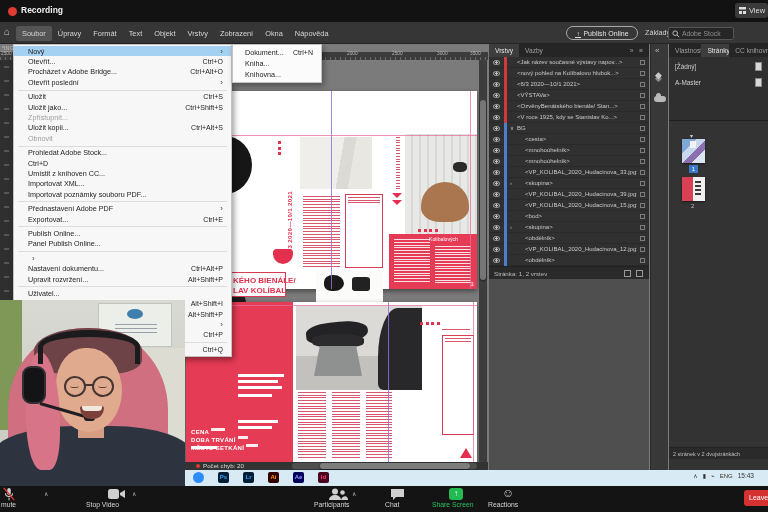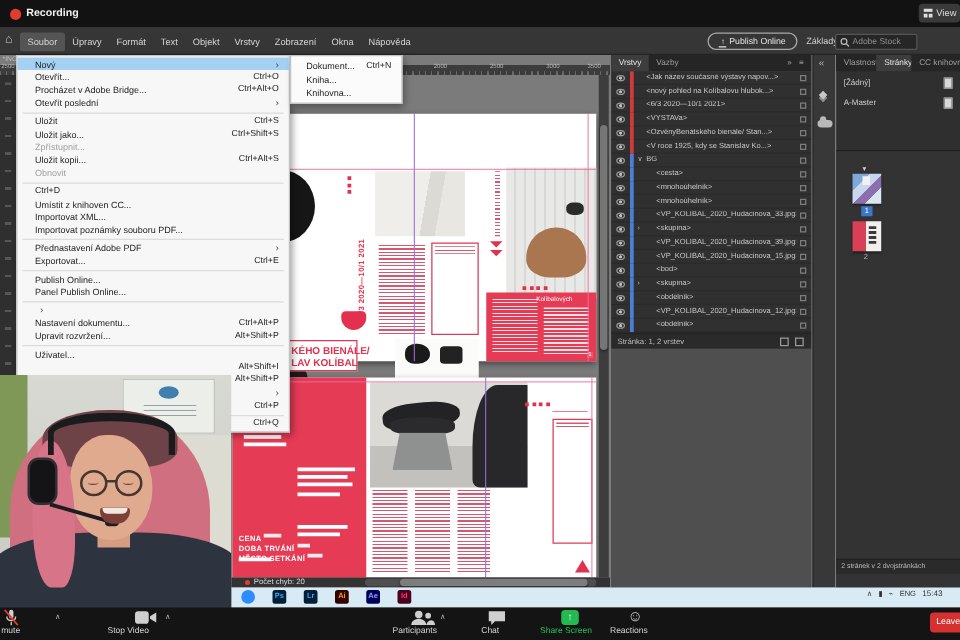--- a/index.html
+++ b/index.html
@@ -557,20 +557,24 @@
       </div>
       <div class="mi dis">
         <span class="mi-l">Obnovit</span>
         <span class="mi-s"></span>
       </div>
       <div class="mi sep">
         
         
       </div>
       <div class="mi">
+        <span class="mi-l">Prohledat Adobe Stock...</span>
+        <span class="mi-s"></span>
+      </div>
+      <div class="mi">
         <span class="mi-s">Ctrl+D</span>
       </div>
       <div class="mi">
         <span class="mi-l">Umístit z knihoven CC...</span>
         <span class="mi-s"></span>
       </div>
       <div class="mi">
         <span class="mi-l">Importovat XML...</span>
         <span class="mi-s"></span>
       </div>

